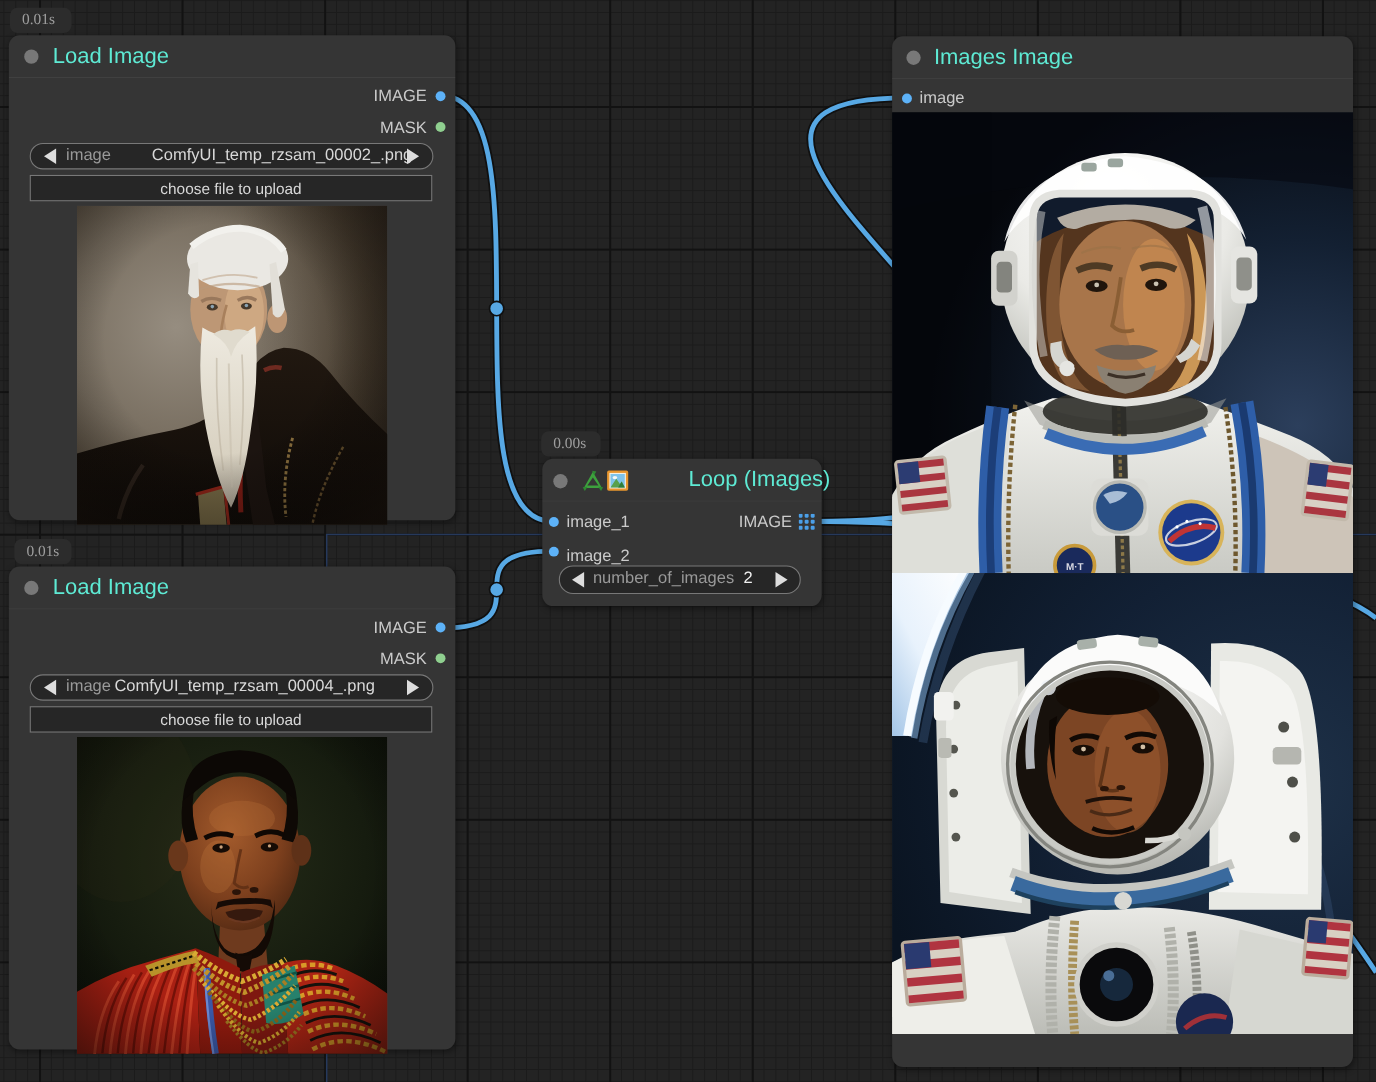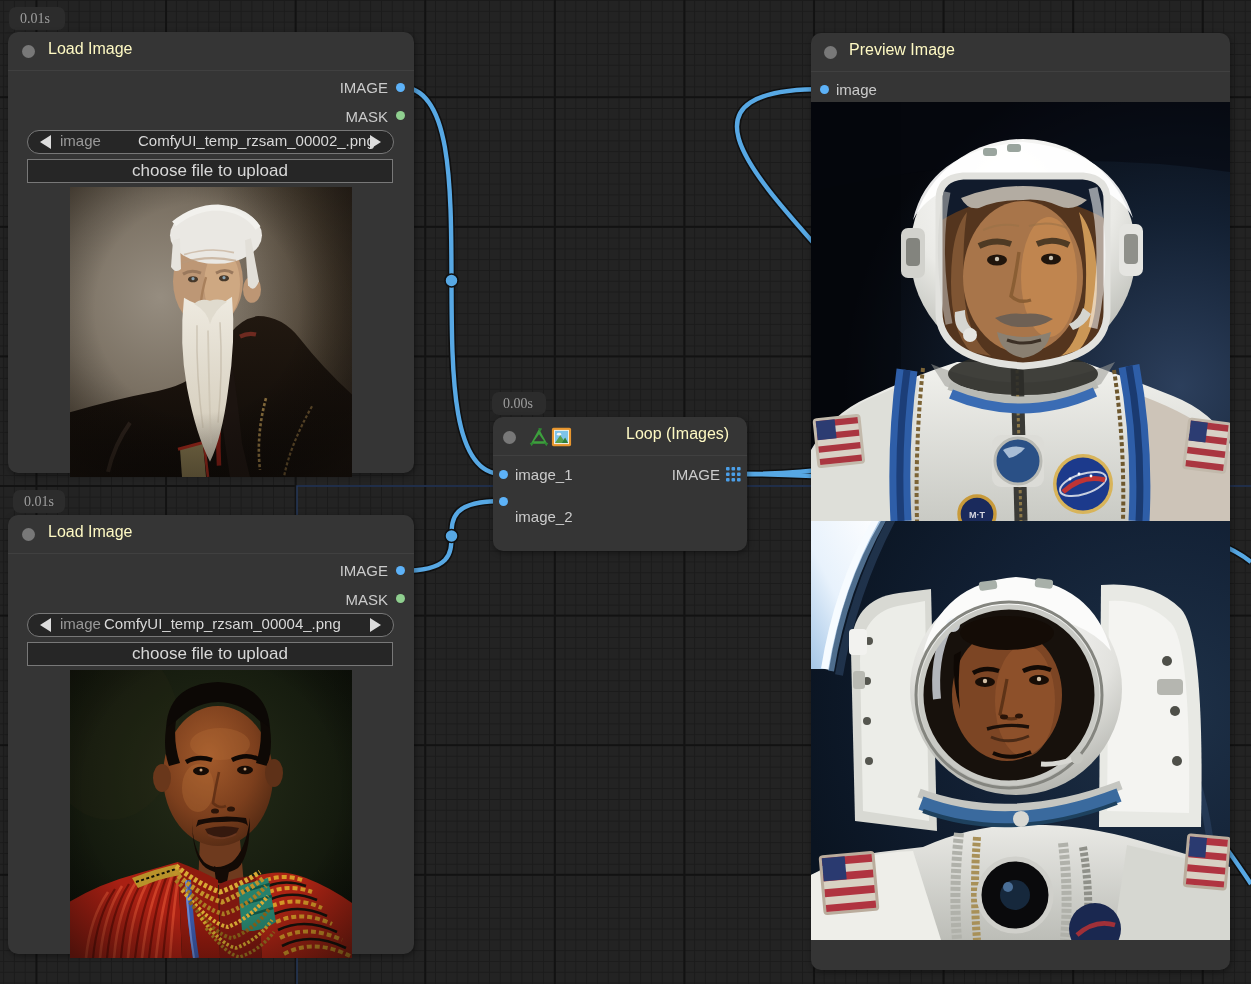--- a/index.html
+++ b/index.html
@@ -11,29 +11,29 @@
     linear-gradient(0deg,#121212 0 2px,transparent 2px),
     linear-gradient(90deg,#1b1b1b 0 1px,transparent 1px),
     linear-gradient(0deg,#1b1b1b 0 1px,transparent 1px);
   background-size:129.6px 100%,100% 129.6px,10.8px 100%,100% 10.8px;
   background-position:35.5px 0,0 98.2px,3.1px 0,0 1.0px;
 }
 .abs{position:absolute;}
 .node{position:absolute;background:#353535;border-radius:10px;box-shadow:1px 2px 6px rgba(0,0,0,0.4);}
 .title{position:absolute;left:0;top:0;right:0;height:38px;border-bottom:1px solid #404040;border-radius:10px 10px 0 0;}
 .tdot{position:absolute;width:13px;height:13px;border-radius:50%;background:#787878;left:14px;top:13px;}
-.ttext{position:absolute;left:40px;top:8px;font-size:16px;color:#fef9c3;white-space:nowrap;text-align:right;}
+.ttext{position:absolute;left:40px;top:8px;font-size:20px;color:#5eead4;white-space:nowrap;text-align:right;}
 .badge{position:absolute;background:#2c2c2c;border-radius:7px;color:#9e9e9e;
   font-family:"Liberation Serif",serif;font-size:14px;line-height:23px;padding:0 11px;height:23px;}
 .slotlabel{position:absolute;font-size:15px;color:#cbcbcb;white-space:nowrap;}
 .dot{position:absolute;width:9px;height:9px;border-radius:50%;}
 .blue{background:#5db2f8;}
 .green{background:#8fcf8f;}
 .combo{position:absolute;background:#262626;border:1px solid #787878;border-radius:12px;height:22px;font-size:15px;color:#d8d8d8;}
-.btn{position:absolute;background:#262626;border:1px solid #787878;font-size:17px;color:#d8d8d8;text-align:center;line-height:22px;height:22px;}
+.btn{position:absolute;background:#262626;border:1px solid #787878;font-size:14px;color:#d8d8d8;text-align:center;line-height:22px;height:22px;}
 .arrL{position:absolute;width:0;height:0;border-top:7px solid transparent;border-bottom:7px solid transparent;border-right:11px solid #ddd;}
 .arrR{position:absolute;width:0;height:0;border-top:7px solid transparent;border-bottom:7px solid transparent;border-left:11px solid #ddd;}
 .glabel{color:#999;}
 svg{display:block;}
 </style>
 </head>
 <body>
 
 <svg class="abs" style="left:0;top:0" width="1251" height="984" viewBox="0 0 1251 984">
   <path d="M297,984 L297,486 L1251,486" fill="none" stroke="#26395c" stroke-width="1.4"></path>
@@ -224,21 +224,21 @@
     <path d="M128,244 Q152,276 166,278 Q188,270 202,250" stroke="#caa12c" stroke-width="3.6" fill="none" stroke-dasharray="2.6 2"></path>
     <path d="M136,258 Q158,286 170,287 Q190,280 204,262" stroke="#9a7420" stroke-width="3.4" fill="none" stroke-dasharray="2.6 2"></path>
     <rect width="282" height="288" fill="url(#p2vin)"></rect>
   </svg>
   </div>
 </div>
 
 <div class="node" style="left:811px;top:33px;width:419px;height:937px;">
   <div class="title"></div>
     <div class="tdot" style="left:12.5px;"></div>
-    <div class="ttext" style="left:38px;">Preview Image</div>
+    <div class="ttext" style="left:38px;">Images Image</div>
   <div class="dot blue" style="left:8.5px;top:51.5px;"></div>
   <div class="slotlabel" style="left:25px;top:47.5px;">image</div>
   <div class="abs" style="left:0;top:69px;">
   <svg width="419" height="419" viewBox="0 0 419 419">
     <defs>
       <radialGradient id="p3bg" cx="88%" cy="68%" r="80%">
         <stop offset="0%" stop-color="#2c3f5c"></stop>
             <stop offset="50%" stop-color="#132032"></stop>
             <stop offset="100%" stop-color="#05070c"></stop>
       </radialGradient>
@@ -481,14 +481,20 @@
         <rect x="11" y="0" width="3.6" height="3.6" rx="1"></rect>
     <rect x="0" y="5.5" width="3.6" height="3.6" rx="1"></rect>
         <rect x="5.5" y="5.5" width="3.6" height="3.6" rx="1"></rect>
         <rect x="11" y="5.5" width="3.6" height="3.6" rx="1"></rect>
     <rect x="0" y="11" width="3.6" height="3.6" rx="1"></rect>
         <rect x="5.5" y="11" width="3.6" height="3.6" rx="1"></rect>
         <rect x="11" y="11" width="3.6" height="3.6" rx="1"></rect>
       </g>
   </svg>
   <div class="dot blue" style="left:5.5px;top:80px;"></div>
-  <div class="slotlabel" style="left:22px;top:91px;">image_2</div>
+  <div class="slotlabel" style="left:22px;top:80px;">image_2</div>
+  <div class="combo" style="left:15px;top:97px;width:218px;height:24px;border-radius:13px;">
+    <div class="arrL" style="left:11px;top:5px;"></div>
+    <span style="position:absolute;left:30px;top:2px;" class="glabel">number_of_images</span>
+    <span style="position:absolute;left:167px;top:2px;color:#f0f0f0;">2</span>
+    <div class="arrR" style="right:11px;top:5px;"></div>
+  </div>
 </div>
 
 </body></html>

